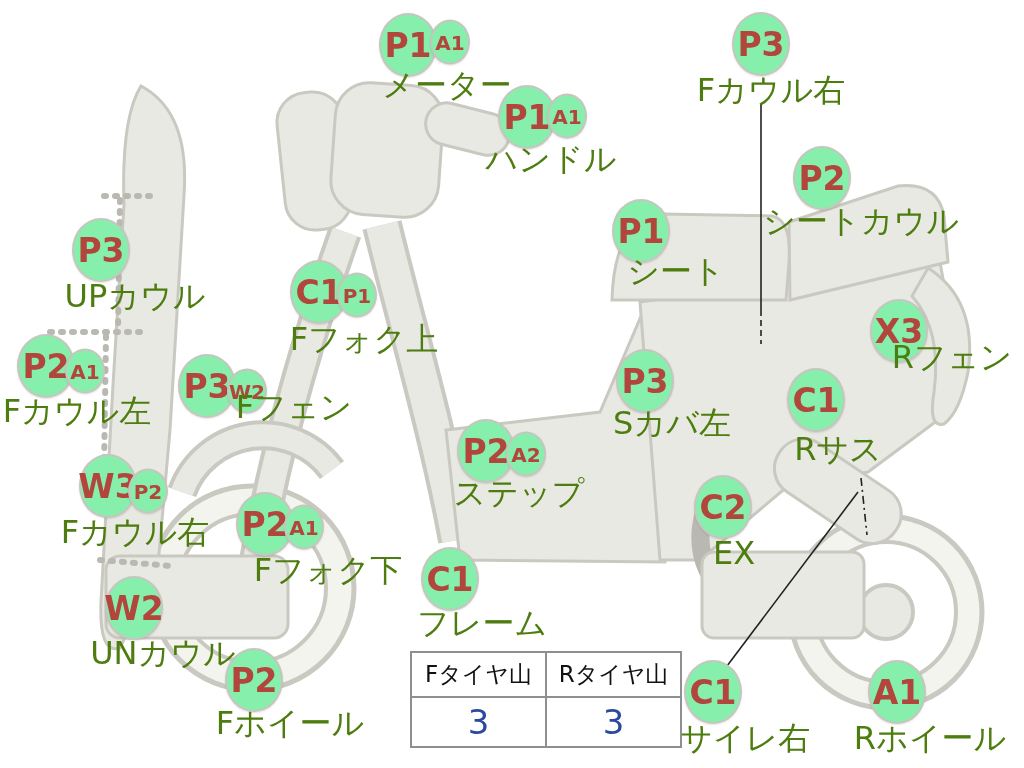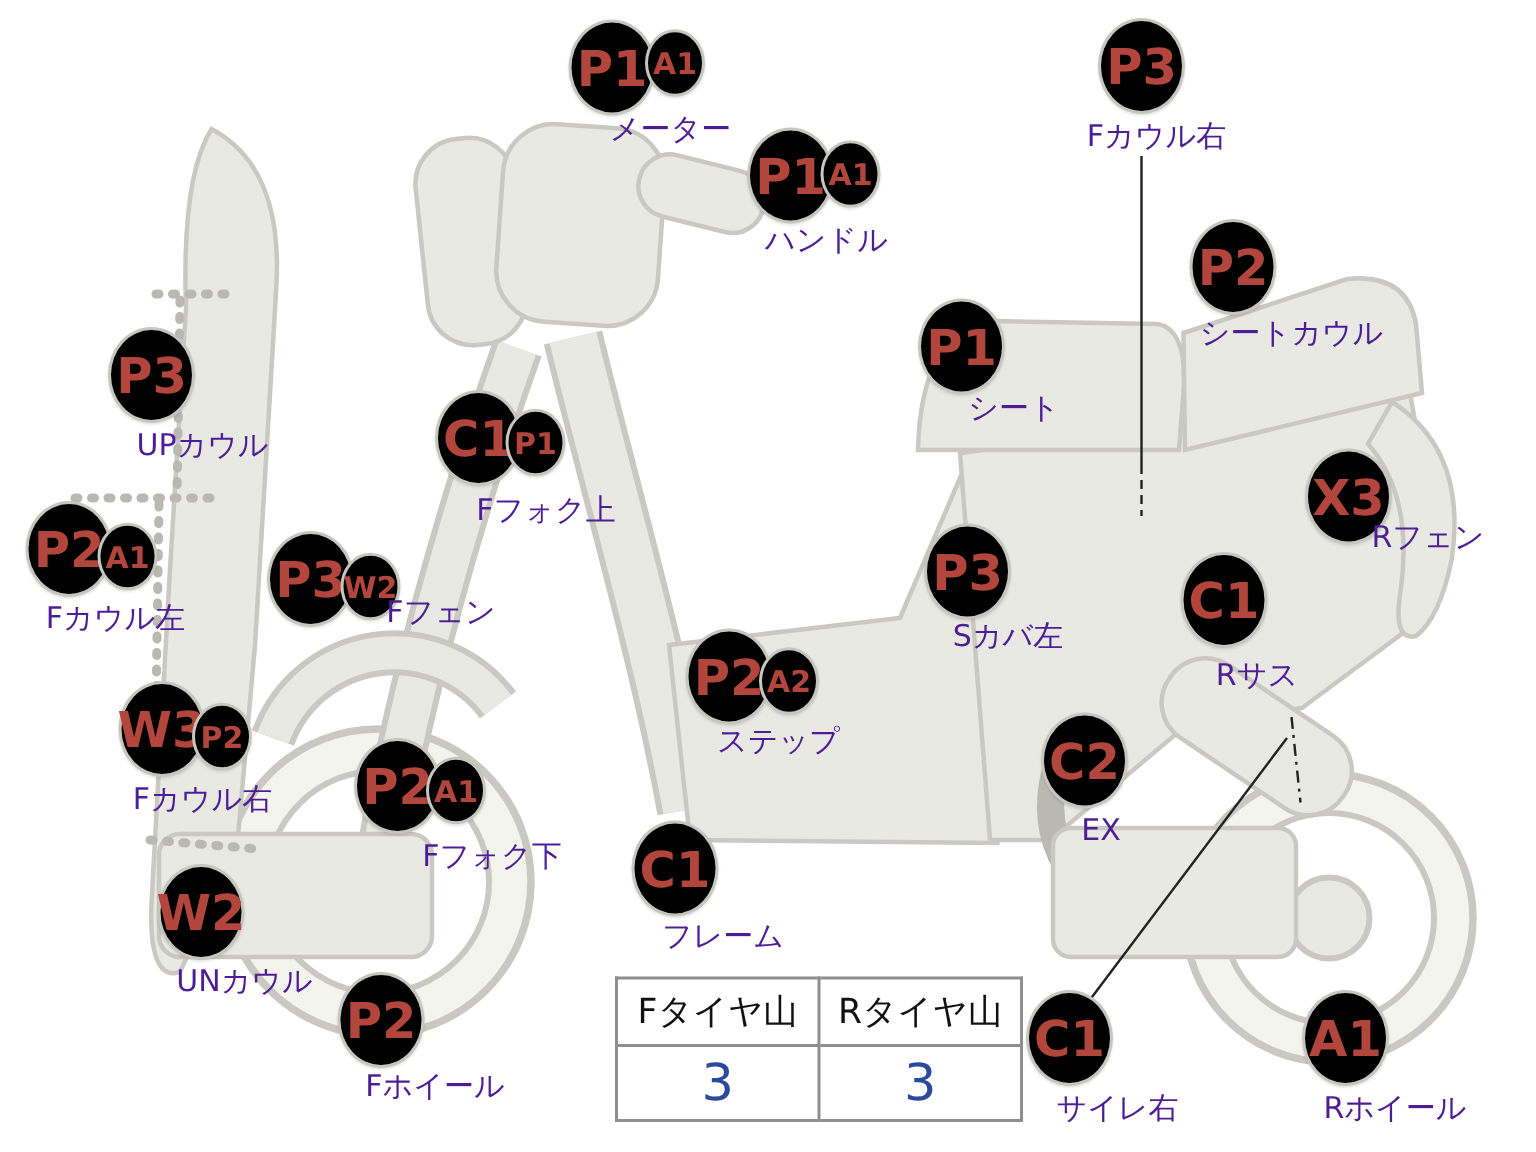--- a/index.html
+++ b/index.html
@@ -10,36 +10,36 @@
     font-family: "DejaVu Sans", "Liberation Sans", sans-serif;
     overflow: hidden;
   }
   .stage { position: absolute; inset: 0; }
   svg.bike { position: absolute; left: 0; top: 0; }
 
   .tag { position: absolute; left: 0; top: 0; width: 0; height: 0; }
   .badge {
     position: absolute;
     display: flex; align-items: center; justify-content: center;
-    background: #000000;
+    background: #86efac;
     border: 2px solid #c6c6bf;
     border-radius: 50%;
     color: var(--code-color, #b2453c);
     font-weight: 600;
     box-shadow: 0 1px 2px rgba(0,0,0,0.12);
     transform: translate(-50%,-50%);
     line-height: 1;
   }
   .badge.big   { width: 58px; height: 64px; font-size: 33px; }
   .badge.small { width: 40px; height: 45px; font-size: 20px; }
   .tag-label {
     position: absolute;
     transform: translate(-50%,-50%);
-    font-size: 20px;
-    color: #4c1d95;
+    font-size: 32px;
+    color: #4d7c0f;
     white-space: nowrap;
   }
 
   table.tire-table {
     position: absolute;
     left: 410px; top: 651px;
     border-collapse: collapse;
     background: #ffffff;
   }
   .tire-table th, .tire-table td {

